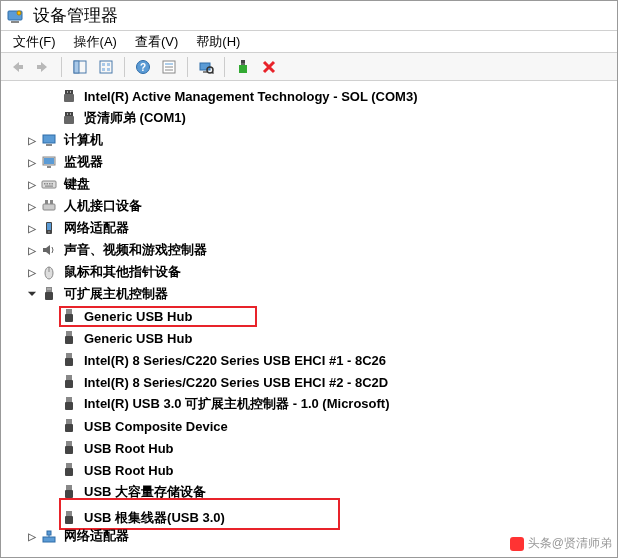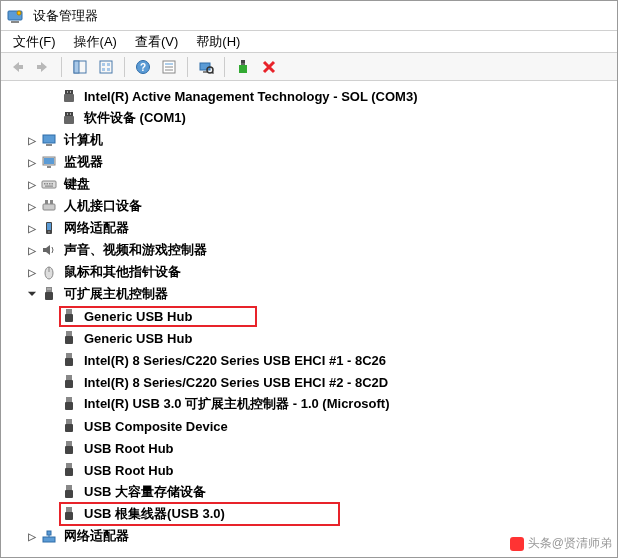--- a/index.html
+++ b/index.html
@@ -15,21 +15,21 @@
   }
   .titlebar {
     height: 30px;
     background: #fff;
     border-bottom: 1px solid #d0d0d0;
     display: flex;
     align-items: center;
     padding: 0 6px;
     gap: 6px;
   }
-  .titlebar .title { font-size: 13px; color: #000; }
+  .titlebar .title { font-size: 17px; color: #000; }
   .menubar {
     height: 22px;
     display: flex;
     align-items: center;
     padding: 0 4px;
     gap: 2px;
     border-bottom: 1px solid #d0d0d0;
     font-size: 13px;
   }
   .menu-item { padding: 16px 8px; cursor: default; }
@@ -81,21 +81,21 @@
     border: 2px solid #e8232a;
     display: inline-flex;
     align-items: center;
     padding: 0 60px 0 0;
     margin-left: -2px;
   }
   .highlight2 {
     border: 2px solid #e8232a;
     display: inline-flex;
     align-items: center;
-    padding: 0 110px 0 0;
+    padding: 8px 110px 0 0;
     margin-left: -2px;
   }
   .watermark {
     position: absolute;
     bottom: 6px;
     right: 6px;
     font-size: 12px;
     color: #999;
     display: flex;
     align-items: center;
@@ -213,21 +213,21 @@
   <div class="node">
     <span class="spacer" style="width:48px"></span>
     <span class="ico">
       <svg width="16" height="16" viewBox="0 0 16 16">
           <rect x="4" y="2" width="8" height="4" fill="#444"></rect>
           <rect x="3" y="6" width="10" height="8" fill="#666" rx="1"></rect>
           <rect x="6" y="3" width="1" height="2" fill="#aaa"></rect>
           <rect x="9" y="3" width="1" height="2" fill="#aaa"></rect>
         </svg>
     </span>
-    <span class="label">软件设备 (COM1)</span>
+    <span class="label">贤清师弟 (COM1)</span>
   </div>
 
   <div class="node">
     <span class="spacer" style="width:12px"></span>
     <span class="toggle">▷</span>
     <span class="ico">
       <svg width="16" height="16" viewBox="0 0 16 16">
           <rect x="2" y="3" width="12" height="8" fill="#5b9bd5" stroke="#2e6ca8"></rect>
           <rect x="5" y="12" width="6" height="2" fill="#888"></rect>
         </svg>

